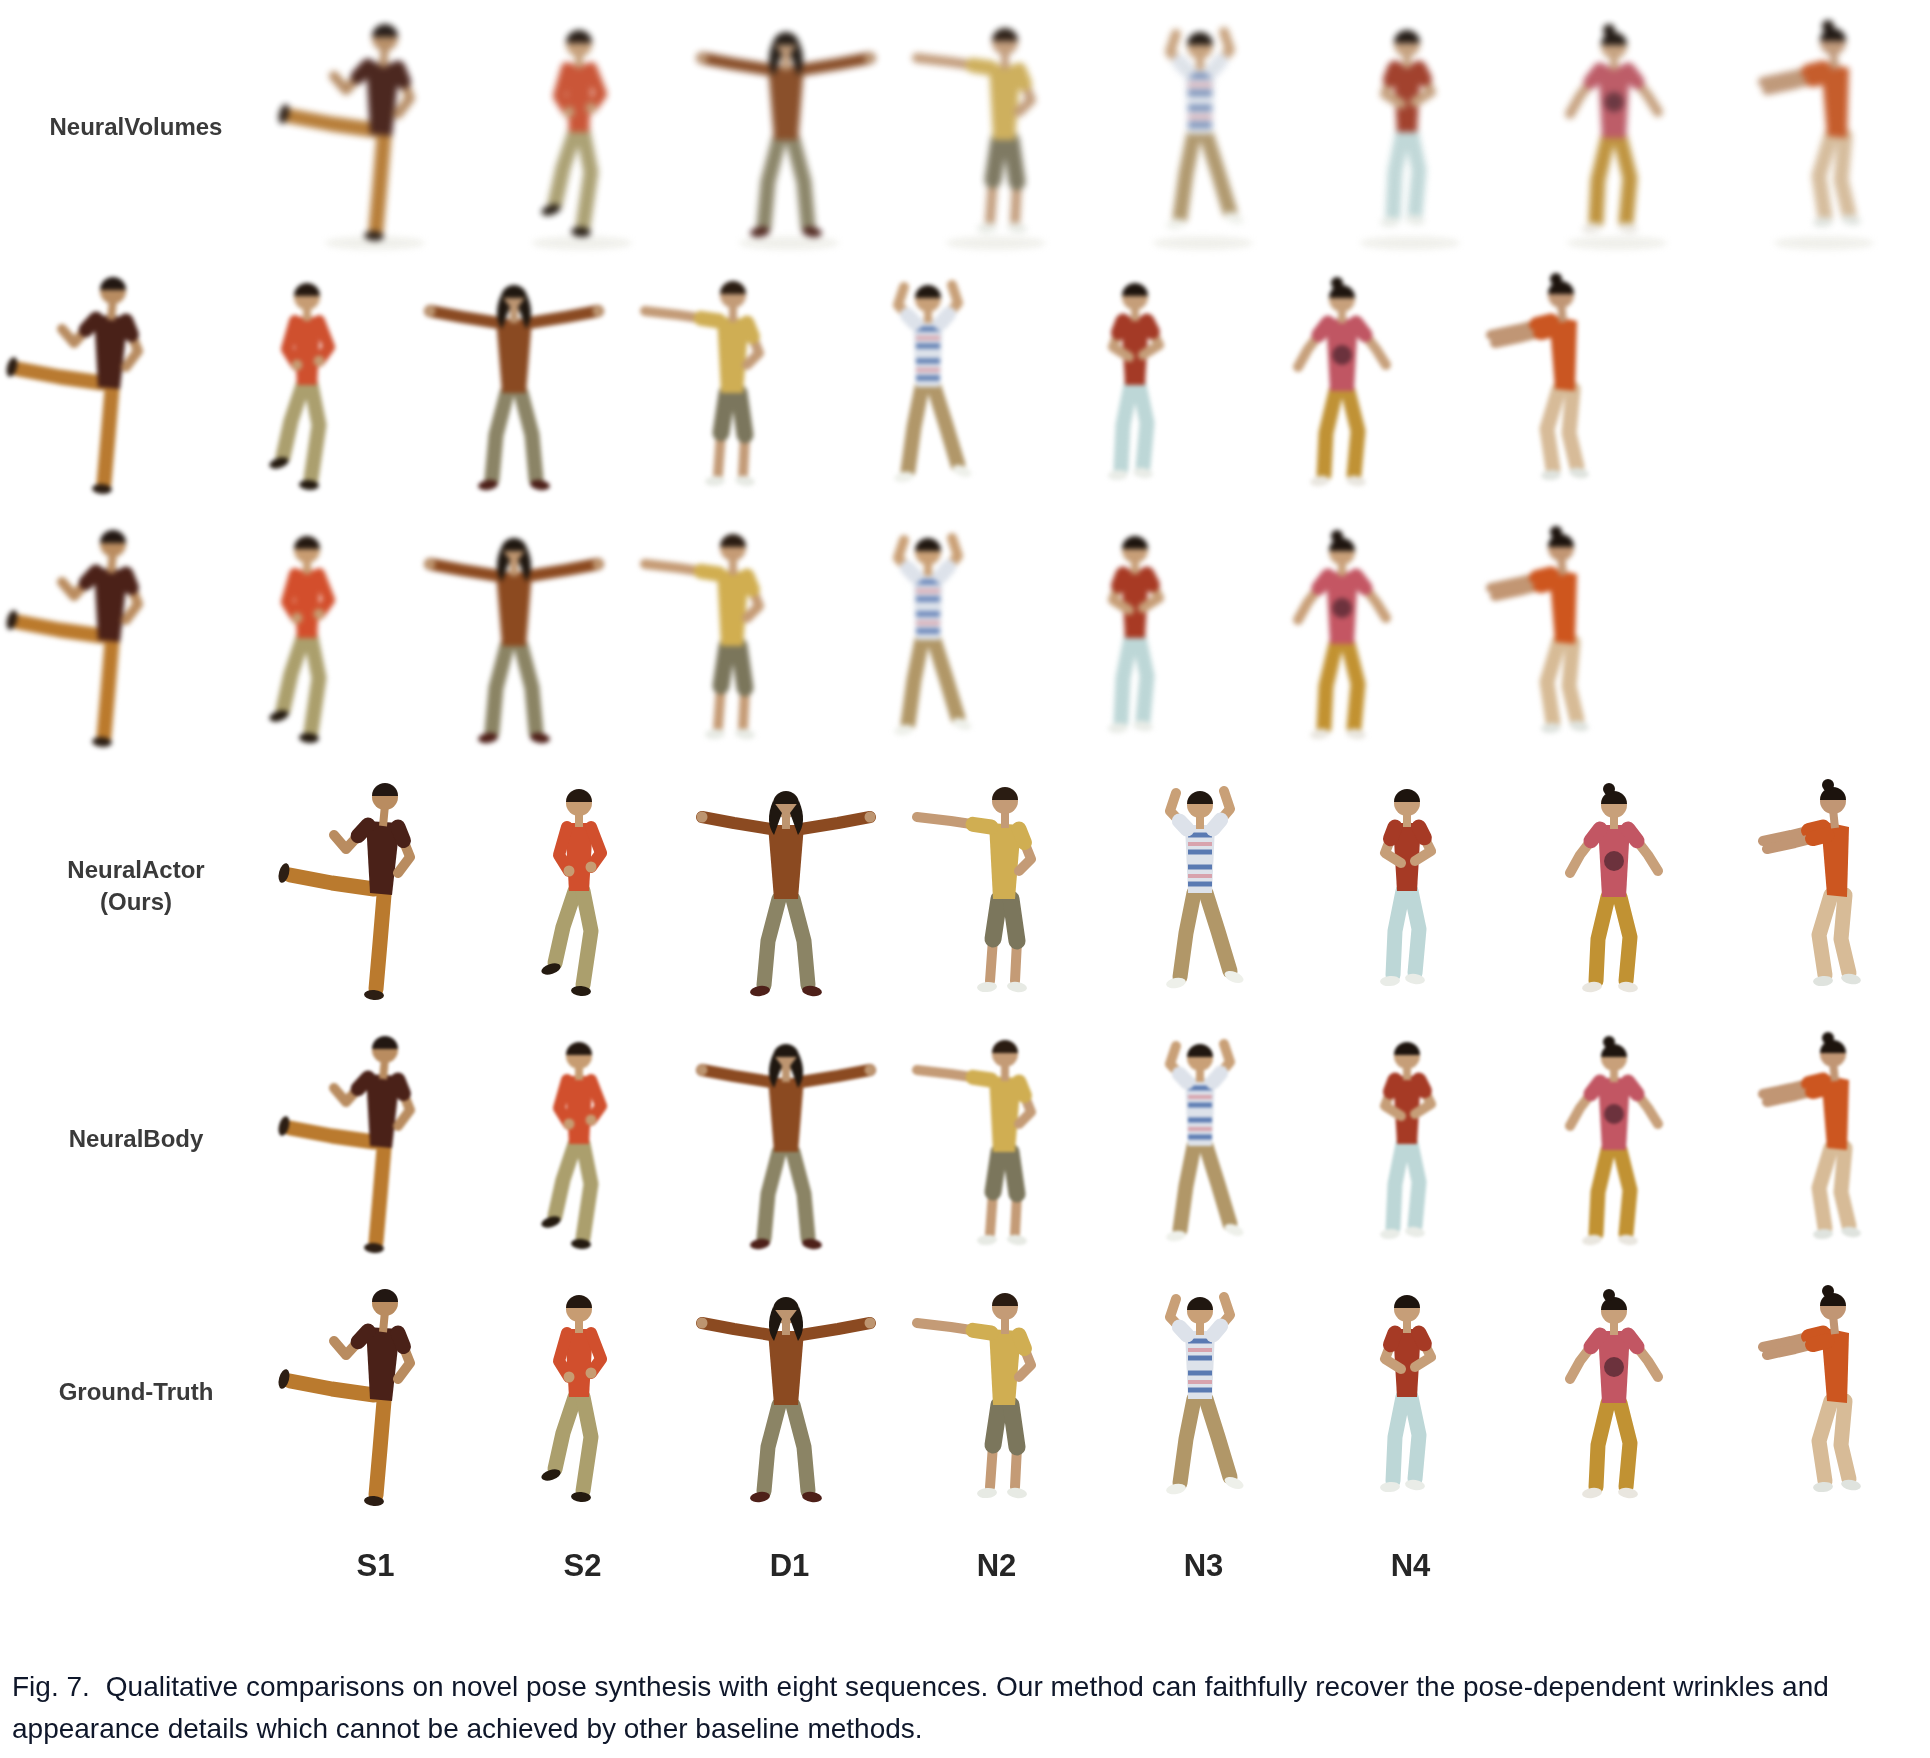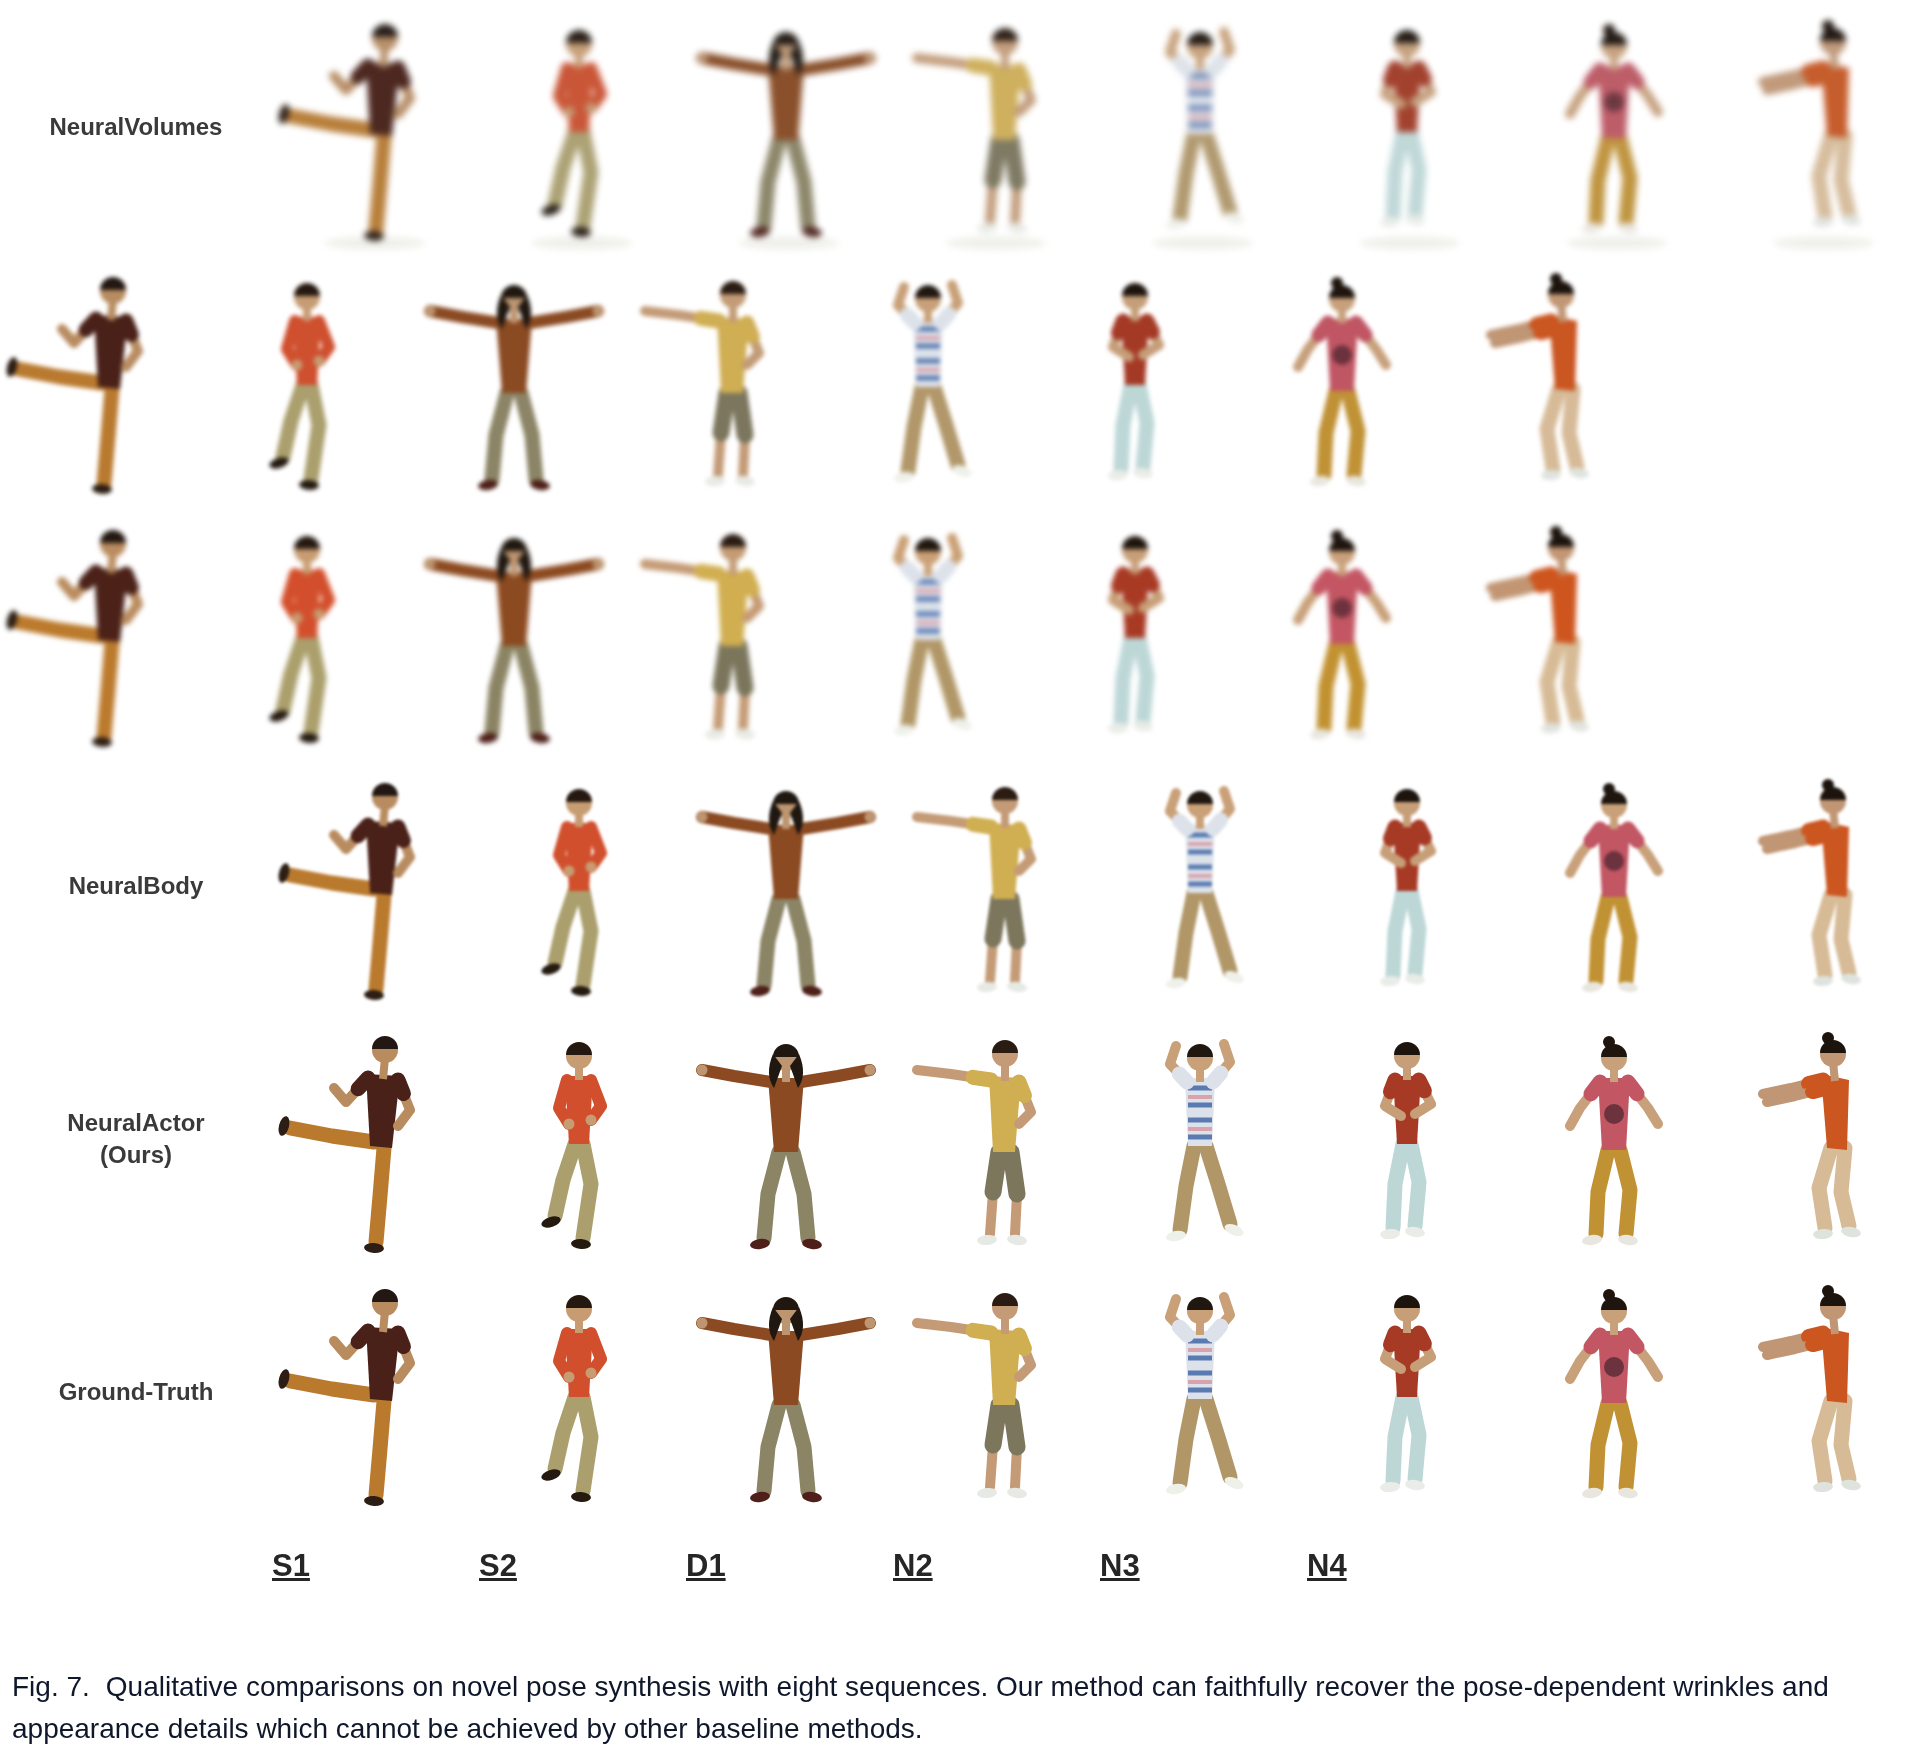--- a/index.html
+++ b/index.html
@@ -14,21 +14,21 @@
   svg.person{display:block;overflow:visible;}
   
   .q0 svg.person{filter:blur(3px) saturate(0.92);opacity:0.97;}
   .q1 svg.person{filter:blur(2px) saturate(0.98);}
   .q2 svg.person{filter:blur(2.6px) saturate(1.02);}
   .q3 svg.person{filter:blur(1.5px);}
   .q4 svg.person{filter:blur(0.7px);}
   .q5 svg.person{filter:blur(0.25px);}
   .collabel-row{height:86px;align-items:flex-start;}
   .spacer{width:272px;height:10px;}
-  .col-label{width:207px;font-weight:bold;font-size:31px;color:#262626;padding-top:30px;text-decoration:underline;}
+  .col-label{width:207px;text-align:center;font-weight:bold;font-size:31px;color:#262626;padding-top:30px;}
   .caption{width:1906px;margin:62px 12px 0 12px;font-size:28px;color:#0f172a;line-height:1.5;
            font-family:"Liberation Sans", sans-serif;}
   .caption .fig-label{margin-right:16px;}
 </style>
 </head>
 <body>
 
 <div class="page">
 
   <div>
@@ -472,24 +472,24 @@
               <polyline points="106,76 74,84 46,90" fill="none" stroke="#c19674" stroke-width="10" stroke-linecap="round" stroke-linejoin="round"></polyline>
               <line x1="106" y1="76" x2="91.6" y2="79.6" stroke="#cc5620" stroke-width="15" stroke-linecap="round"></line>
               <line x1="112" y1="50" x2="114" y2="69" stroke="#c19674" stroke-width="8"></line>
               <circle cx="112" cy="42" r="13" fill="#c19674"></circle>
               <path d="M 99 41 A 13 13 0 0 1 125 41 Z" fill="#1c130d"></path>
               <circle cx="107" cy="26" r="6" fill="#1c130d"></circle>
             </svg>
           </div>
         </div>
     </div>
-    <div class="frow figrow q3">
+    <div class="frow figrow q4">
       <div class="row-label">
-        <div>NeuralBody</div>
-        <div></div>
+        <div>NeuralActor</div>
+        <div>(Ours)</div>
       </div>
       <div class="cells cells-row">
           <div class="cell">
             <svg class="person" width="207" height="253" viewBox="0 0 207 253">
               <polyline points="102,130 60,124 18,116" fill="none" stroke="#ba7a2e" stroke-width="15" stroke-linecap="round" stroke-linejoin="round"></polyline>
               <ellipse cx="12" cy="114" rx="10" ry="5" fill="#2c1e14" transform="rotate(-75 12 114)"></ellipse>
               <polyline points="112,136 108,184 104,230" fill="none" stroke="#ba7a2e" stroke-width="15" stroke-linecap="round" stroke-linejoin="round"></polyline>
               <ellipse cx="102" cy="236" rx="10" ry="5" fill="#2c1e14" transform="rotate(4 102 236)"></ellipse>
               <polygon points="94,62 128,64 120,136 98,134" fill="#4a2118"></polygon>
               <polyline points="96,66 74,90 62,76" fill="none" stroke="#b98c60" stroke-width="10" stroke-linecap="round" stroke-linejoin="round"></polyline>
@@ -621,24 +621,24 @@
               <polyline points="106,76 74,84 46,90" fill="none" stroke="#c19674" stroke-width="10" stroke-linecap="round" stroke-linejoin="round"></polyline>
               <line x1="106" y1="76" x2="91.6" y2="79.6" stroke="#cc5620" stroke-width="15" stroke-linecap="round"></line>
               <line x1="112" y1="50" x2="114" y2="69" stroke="#c19674" stroke-width="8"></line>
               <circle cx="112" cy="42" r="13" fill="#c19674"></circle>
               <path d="M 99 41 A 13 13 0 0 1 125 41 Z" fill="#1c130d"></path>
               <circle cx="107" cy="26" r="6" fill="#1c130d"></circle>
             </svg>
           </div>
         </div>
     </div>
-    <div class="frow figrow q4">
+    <div class="frow figrow q3">
       <div class="row-label">
-        <div>NeuralActor</div>
-        <div>(Ours)</div>
+        <div>NeuralBody</div>
+        <div></div>
       </div>
       <div class="cells cells-row">
           <div class="cell">
             <svg class="person" width="207" height="253" viewBox="0 0 207 253">
               <polyline points="102,130 60,124 18,116" fill="none" stroke="#ba7a2e" stroke-width="15" stroke-linecap="round" stroke-linejoin="round"></polyline>
               <ellipse cx="12" cy="114" rx="10" ry="5" fill="#2c1e14" transform="rotate(-75 12 114)"></ellipse>
               <polyline points="112,136 108,184 104,230" fill="none" stroke="#ba7a2e" stroke-width="15" stroke-linecap="round" stroke-linejoin="round"></polyline>
               <ellipse cx="102" cy="236" rx="10" ry="5" fill="#2c1e14" transform="rotate(4 102 236)"></ellipse>
               <polygon points="94,62 128,64 120,136 98,134" fill="#4a2118"></polygon>
               <polyline points="96,66 74,90 62,76" fill="none" stroke="#b98c60" stroke-width="10" stroke-linecap="round" stroke-linejoin="round"></polyline>

